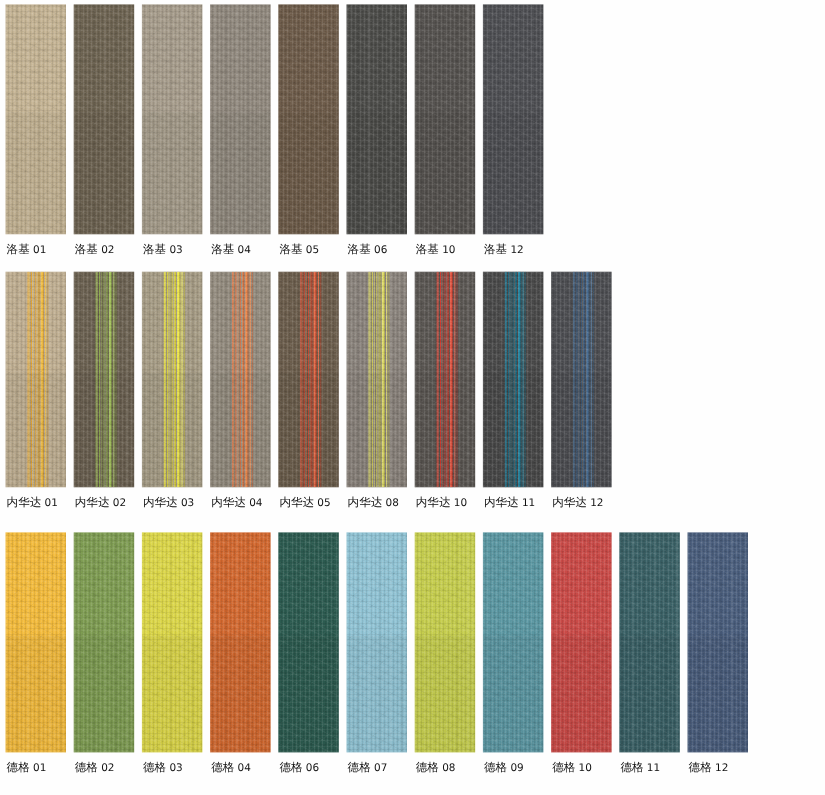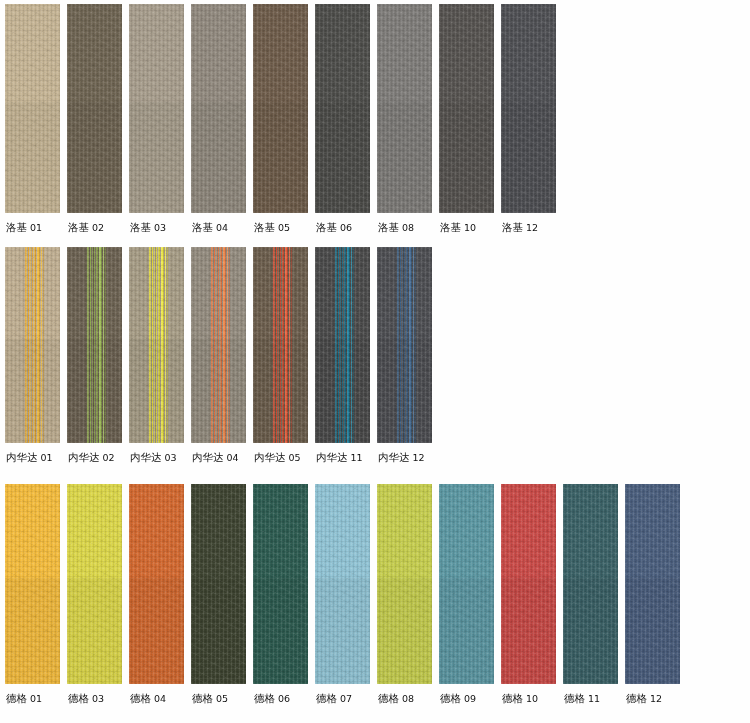--- a/index.html
+++ b/index.html
@@ -184,29 +184,20 @@
       <div class="swatch-cell">
         <div class="swatch-tile" style="background-color: rgb(77, 77, 74);">
           <div class="tex-seam"></div>
           <div class="tex-warp"></div>
           <div class="tex-weft"></div>
           <div class="tex-speck"></div>
         </div>
         <div class="swatch-label"><span>洛基</span><span class="idx">06</span></div>
       </div>
       <div class="swatch-cell">
-        <div class="swatch-tile" style="background-color: rgb(126, 124, 121);">
-          <div class="tex-seam"></div>
-          <div class="tex-warp"></div>
-          <div class="tex-weft"></div>
-          <div class="tex-speck"></div>
-        </div>
-        <div class="swatch-label"><span>洛基</span><span class="idx">08</span></div>
-      </div>
-      <div class="swatch-cell">
         <div class="swatch-tile" style="background-color: rgb(86, 83, 80);">
           <div class="tex-seam"></div>
           <div class="tex-warp"></div>
           <div class="tex-weft"></div>
           <div class="tex-speck"></div>
         </div>
         <div class="swatch-label"><span>洛基</span><span class="idx">10</span></div>
       </div>
       <div class="swatch-cell">
         <div class="swatch-tile" style="background-color: rgb(79, 80, 84);">
@@ -313,20 +304,60 @@
           <div class="accent-band" style="left: 65.5%; width: 2%; background: rgb(232, 97, 60); opacity: 0.92;"></div>
           <div class="accent-band" style="left: 69%; width: 1%; background: rgb(217, 71, 46); opacity: 0.5;"></div>
           <div class="tex-seam"></div>
           <div class="tex-warp"></div>
           <div class="tex-weft"></div>
           <div class="tex-speck"></div>
         </div>
         <div class="swatch-label"><span>内华达</span><span class="idx">05</span></div>
       </div>
       <div class="swatch-cell">
+        <div class="swatch-tile" style="background-color: rgb(138, 131, 124);">
+          <div class="accent-band" style="left: 36%; width: 1.6%; background: rgb(212, 208, 80); opacity: 0.85;"></div>
+          <div class="accent-band" style="left: 39%; width: 1.2%; background: rgb(226, 222, 102); opacity: 0.6;"></div>
+          <div class="accent-band" style="left: 42%; width: 2.4%; background: rgb(212, 208, 80); opacity: 0.95;"></div>
+          <div class="accent-band" style="left: 46%; width: 1%; background: rgb(226, 222, 102); opacity: 0.55;"></div>
+          <div class="accent-band" style="left: 48.5%; width: 1.8%; background: rgb(212, 208, 80); opacity: 0.8;"></div>
+          <div class="accent-band" style="left: 52%; width: 1.2%; background: rgb(226, 222, 102); opacity: 0.65;"></div>
+          <div class="accent-band" style="left: 55%; width: 1.4%; background: rgb(212, 208, 80); opacity: 0.88;"></div>
+          <div class="accent-band" style="left: 58%; width: 3%; background: rgb(226, 222, 102); opacity: 1;"></div>
+          <div class="accent-band" style="left: 62.5%; width: 1.4%; background: rgb(212, 208, 80); opacity: 0.7;"></div>
+          <div class="accent-band" style="left: 65.5%; width: 2%; background: rgb(226, 222, 102); opacity: 0.92;"></div>
+          <div class="accent-band" style="left: 69%; width: 1%; background: rgb(212, 208, 80); opacity: 0.5;"></div>
+          <div class="tex-seam"></div>
+          <div class="tex-warp"></div>
+          <div class="tex-weft"></div>
+          <div class="tex-speck"></div>
+        </div>
+        <div class="swatch-label"><span>内华达</span><span class="idx">08</span></div>
+      </div>
+      <div class="swatch-cell">
+        <div class="swatch-tile" style="background-color: rgb(91, 87, 83);">
+          <div class="accent-band" style="left: 36%; width: 1.6%; background: rgb(214, 58, 46); opacity: 0.85;"></div>
+          <div class="accent-band" style="left: 39%; width: 1.2%; background: rgb(226, 83, 63); opacity: 0.6;"></div>
+          <div class="accent-band" style="left: 42%; width: 2.4%; background: rgb(214, 58, 46); opacity: 0.95;"></div>
+          <div class="accent-band" style="left: 46%; width: 1%; background: rgb(226, 83, 63); opacity: 0.55;"></div>
+          <div class="accent-band" style="left: 48.5%; width: 1.8%; background: rgb(214, 58, 46); opacity: 0.8;"></div>
+          <div class="accent-band" style="left: 52%; width: 1.2%; background: rgb(226, 83, 63); opacity: 0.65;"></div>
+          <div class="accent-band" style="left: 55%; width: 1.4%; background: rgb(214, 58, 46); opacity: 0.88;"></div>
+          <div class="accent-band" style="left: 58%; width: 3%; background: rgb(226, 83, 63); opacity: 1;"></div>
+          <div class="accent-band" style="left: 62.5%; width: 1.4%; background: rgb(214, 58, 46); opacity: 0.7;"></div>
+          <div class="accent-band" style="left: 65.5%; width: 2%; background: rgb(226, 83, 63); opacity: 0.92;"></div>
+          <div class="accent-band" style="left: 69%; width: 1%; background: rgb(214, 58, 46); opacity: 0.5;"></div>
+          <div class="tex-seam"></div>
+          <div class="tex-warp"></div>
+          <div class="tex-weft"></div>
+          <div class="tex-speck"></div>
+        </div>
+        <div class="swatch-label"><span>内华达</span><span class="idx">10</span></div>
+      </div>
+      <div class="swatch-cell">
         <div class="swatch-tile" style="background-color: rgb(74, 74, 74);">
           <div class="accent-band" style="left: 36%; width: 1.6%; background: rgb(23, 112, 140); opacity: 0.85;"></div>
           <div class="accent-band" style="left: 39%; width: 1.2%; background: rgb(34, 133, 162); opacity: 0.6;"></div>
           <div class="accent-band" style="left: 42%; width: 2.4%; background: rgb(23, 112, 140); opacity: 0.95;"></div>
           <div class="accent-band" style="left: 46%; width: 1%; background: rgb(34, 133, 162); opacity: 0.55;"></div>
           <div class="accent-band" style="left: 48.5%; width: 1.8%; background: rgb(23, 112, 140); opacity: 0.8;"></div>
           <div class="accent-band" style="left: 52%; width: 1.2%; background: rgb(34, 133, 162); opacity: 0.65;"></div>
           <div class="accent-band" style="left: 55%; width: 1.4%; background: rgb(23, 112, 140); opacity: 0.88;"></div>
           <div class="accent-band" style="left: 58%; width: 3%; background: rgb(34, 133, 162); opacity: 1;"></div>
           <div class="accent-band" style="left: 62.5%; width: 1.4%; background: rgb(23, 112, 140); opacity: 0.7;"></div>
@@ -364,45 +395,45 @@
       <div class="swatch-cell">
         <div class="swatch-tile" style="background-color: rgb(243, 187, 60);">
           <div class="tex-seam"></div>
           <div class="tex-warp"></div>
           <div class="tex-weft"></div>
           <div class="tex-speck"></div>
         </div>
         <div class="swatch-label"><span>德格</span><span class="idx">01</span></div>
       </div>
       <div class="swatch-cell">
+        <div class="swatch-tile" style="background-color: rgb(126, 156, 82);">
+          <div class="tex-seam"></div>
+          <div class="tex-warp"></div>
+          <div class="tex-weft"></div>
+          <div class="tex-speck"></div>
+        </div>
+        <div class="swatch-label"><span>德格</span><span class="idx">02</span></div>
+      </div>
+      <div class="swatch-cell">
         <div class="swatch-tile" style="background-color: rgb(219, 214, 73);">
           <div class="tex-seam"></div>
           <div class="tex-warp"></div>
           <div class="tex-weft"></div>
           <div class="tex-speck"></div>
         </div>
         <div class="swatch-label"><span>德格</span><span class="idx">03</span></div>
       </div>
       <div class="swatch-cell">
         <div class="swatch-tile" style="background-color: rgb(210, 104, 47);">
           <div class="tex-seam"></div>
           <div class="tex-warp"></div>
           <div class="tex-weft"></div>
           <div class="tex-speck"></div>
         </div>
         <div class="swatch-label"><span>德格</span><span class="idx">04</span></div>
-      </div>
-      <div class="swatch-cell">
-        <div class="swatch-tile" style="background-color: rgb(62, 68, 49);">
-          <div class="tex-seam"></div>
-          <div class="tex-warp"></div>
-          <div class="tex-weft"></div>
-          <div class="tex-speck"></div>
-        </div>
-        <div class="swatch-label"><span>德格</span><span class="idx">05</span></div>
       </div>
       <div class="swatch-cell">
         <div class="swatch-tile" style="background-color: rgb(44, 91, 80);">
           <div class="tex-seam"></div>
           <div class="tex-warp"></div>
           <div class="tex-weft"></div>
           <div class="tex-speck"></div>
         </div>
         <div class="swatch-label"><span>德格</span><span class="idx">06</span></div>
       </div>

